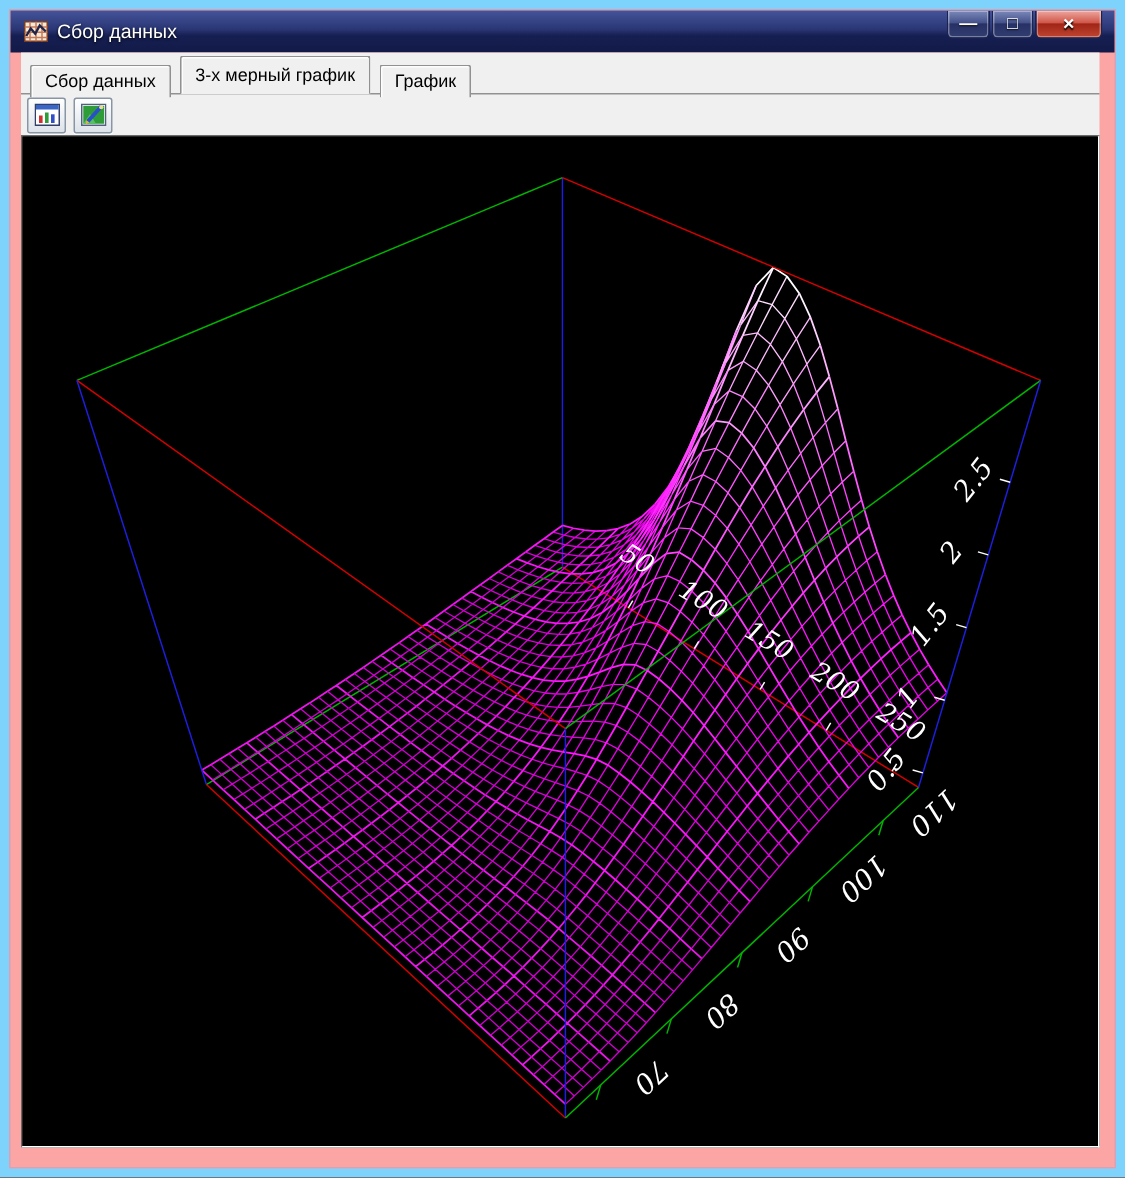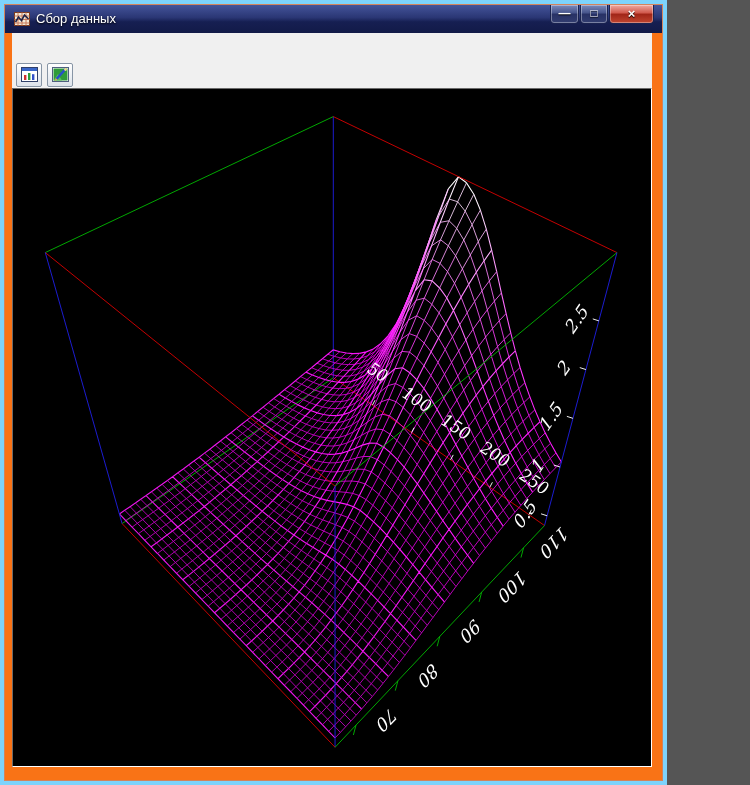--- a/index.html
+++ b/index.html
@@ -1,19 +1,19 @@
 <!DOCTYPE html>
 <html><head>
 <meta charset="utf-8">
 <style>
   html,body{margin:0;padding:0;background:#555;}
   *{box-sizing:border-box;}
   .window{
-    position:relative;width:667px;height:785px;
-    background:#f97316;border:4px solid #7dd3fc;
+    position:relative;width:750px;height:785px;
+    background:#fca5a5;border:6px solid #7dd3fc;
     box-shadow:inset 0 0 0 1px rgba(140,160,220,.35);
     font-family:"Liberation Sans",sans-serif;overflow:hidden;
   }
   .titlebar{
     position:absolute;left:1px;top:1px;right:1px;height:28px;
     background:linear-gradient(#44549a 0%,#2a3674 45%,#161f52 60%,#121a48 100%);
     display:flex;align-items:center;
   }
   .app-icon{width:16px;height:16px;margin:0 6px 0 9px;flex:0 0 auto;}
   .title-text{color:#fff;font-size:13px;text-shadow:0 1px 2px #000;margin-top:-2px;}
@@ -72,20 +72,25 @@
     <span class="title-text">Сбор данных</span>
     <div class="controls">
       <div class="ctl min">—</div>
       <div class="ctl max">□</div>
       <div class="ctl close">×</div>
     </div>
   </div>
 
   <div class="client">
 
+    <div class="tabbar">
+      <div class="tab">Сбор данных</div>
+      <div class="tab active">3-х мерный график</div>
+      <div class="tab">График</div>
+    </div>
 
     <div class="toolbar">
       <div class="tbtn">
         <svg width="17" height="15" viewBox="0 0 17 15">
           <rect x="0.5" y="0.5" width="16" height="14" fill="#fff" stroke="#30406a"></rect>
           <rect x="1" y="1" width="15" height="3" fill="#3a66c8"></rect>
           <rect x="3" y="8" width="2.4" height="5" fill="#d03030"></rect>
           <rect x="7" y="6" width="2.4" height="7" fill="#2f9c3a"></rect>
           <rect x="11" y="7.2" width="2.4" height="5.8" fill="#3050c8"></rect>
         </svg>

